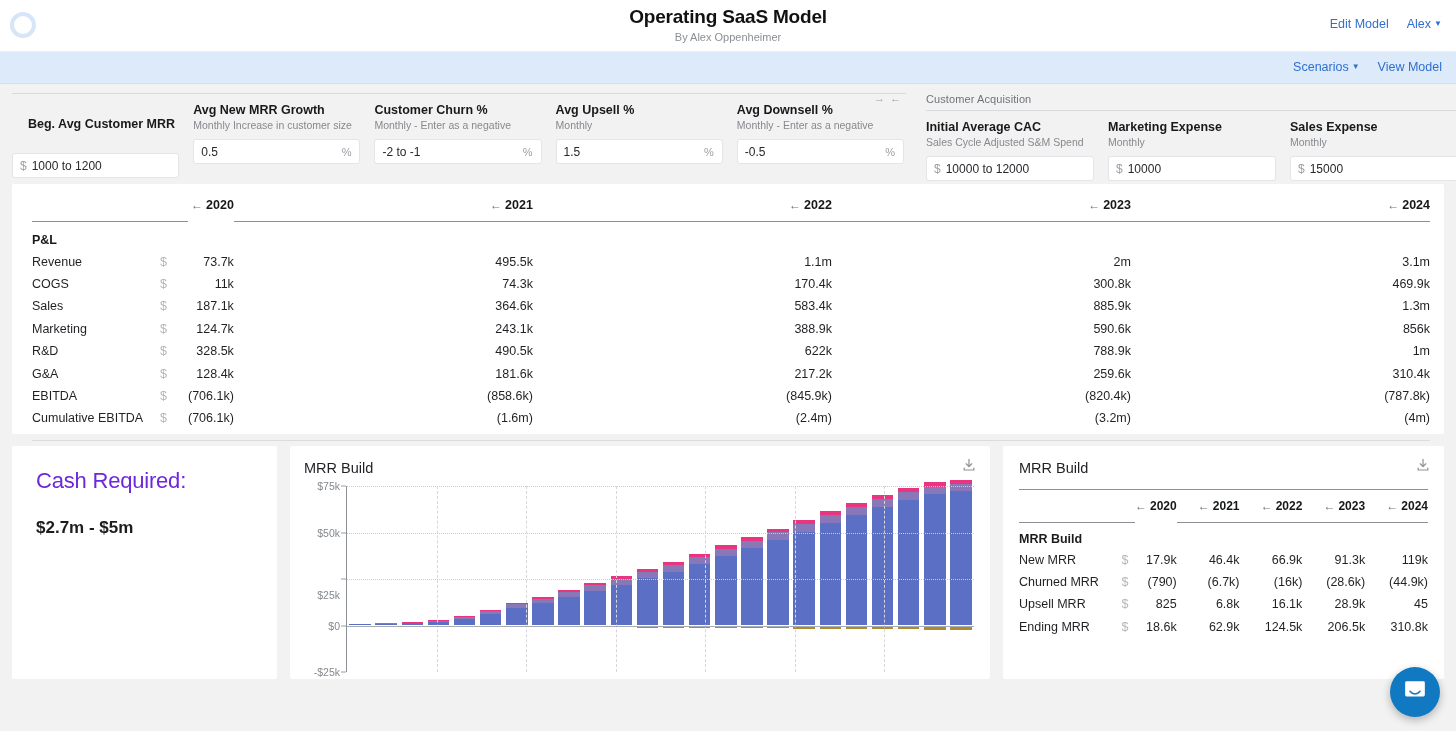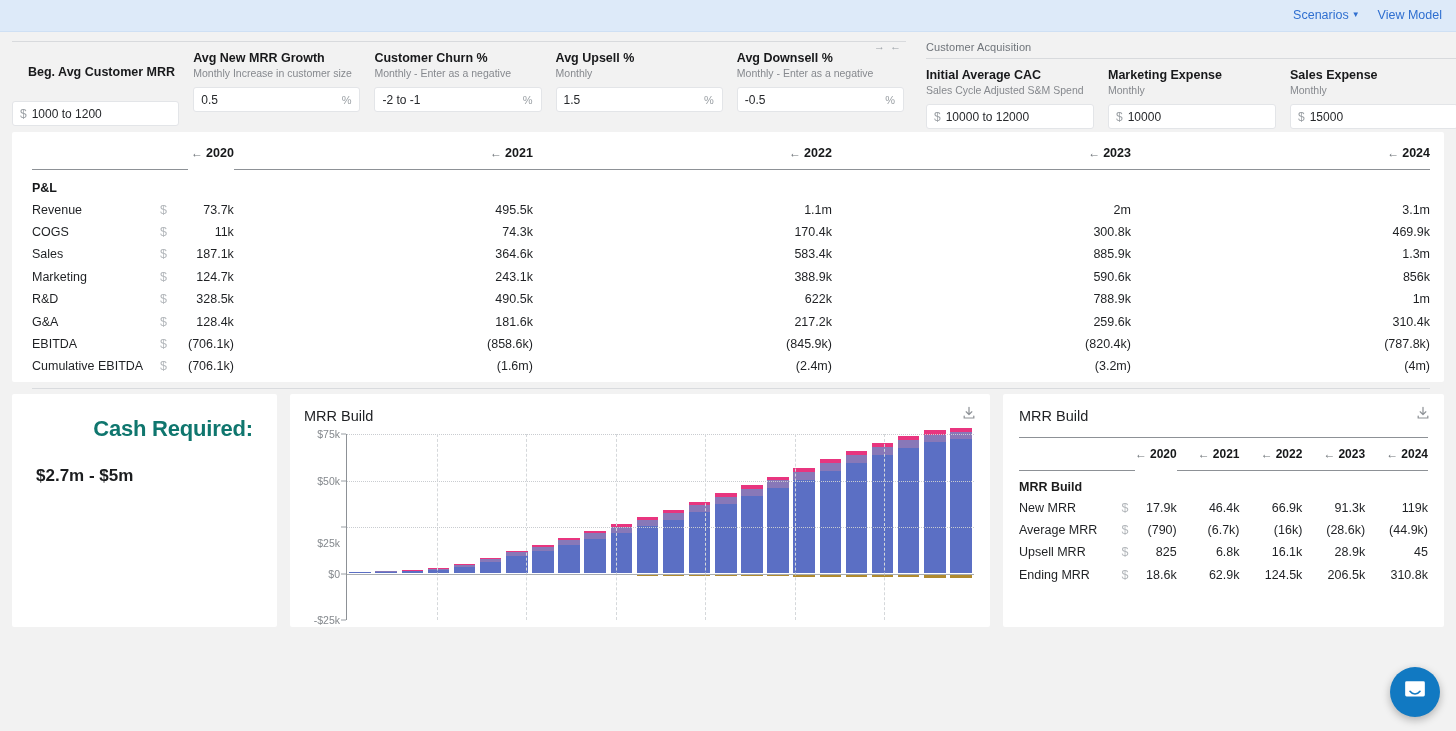--- a/index.html
+++ b/index.html
@@ -127,21 +127,21 @@
 
   
   .bottom {
     display: flex;
     gap: 13px;
     padding: 12px 12px 0 12px;
     height: 245px;
   }
   .card { background: #fff; border-radius: 2px; position: relative; }
   .card-cash { width: 265px; padding: 22px 24px; }
-  .cash-title { font-size: 22px; font-weight: 700; color: #0f766e; letter-spacing: -.2px; text-align: right; }
+  .cash-title { font-size: 22px; font-weight: 400; color: #6d28d9; letter-spacing: -.2px; }
   .cash-value { font-size: 17px; font-weight: 700; color: #1b1d1f; margin-top: 24px; }
 
   .card-chart { width: 700px; padding: 14px 14px 0 14px; }
   .card-table { flex: 1; padding: 14px 16px 0 16px; }
   .card-title { font-size: 14.5px; color: #1f2124; }
   .dl-icon {
     position: absolute; right: 14px; top: 12px;
     width: 14px; height: 14px; cursor: pointer;
   }
 
@@ -182,20 +182,31 @@
     box-shadow: 0 3px 9px rgba(0,0,0,.28);
     display: flex; align-items: center; justify-content: center;
     cursor: pointer; z-index: 40;
   }
 </style>
 </head>
 <body>
 
 <div id="app">
 
+  <div class="header">
+    <div class="logo-ring"></div>
+    <div class="title-block">
+      <div class="app-title">Operating SaaS Model</div>
+      <div class="app-subtitle">By Alex Oppenheimer</div>
+    </div>
+    <div class="header-right">
+      <span class="header-link">Edit Model</span>
+      <span class="header-link"><span>Alex</span><span class="caret">▼</span></span>
+    </div>
+  </div>
 
   <div class="subbar">
     <div class="subbar-right">
       <span class="header-link"><span>Scenarios</span><span class="caret">▼</span></span>
       <span class="header-link">View Model</span>
     </div>
   </div>
 
   <div class="inputs-wrap">
 
@@ -681,21 +692,21 @@
           <tr class="t2-row">
             <td class="t2-lbl">New MRR</td>
             <td class="t2-cur">$</td>
             <td class="t2-val">17.9k</td>
             <td class="t2-val">46.4k</td>
             <td class="t2-val">66.9k</td>
             <td class="t2-val">91.3k</td>
             <td class="t2-val">119k</td>
           </tr>
           <tr class="t2-row">
-            <td class="t2-lbl">Average MRR</td>
+            <td class="t2-lbl">Churned MRR</td>
             <td class="t2-cur">$</td>
             <td class="t2-val">(790)</td>
             <td class="t2-val">(6.7k)</td>
             <td class="t2-val">(16k)</td>
             <td class="t2-val">(28.6k)</td>
             <td class="t2-val">(44.9k)</td>
           </tr>
           <tr class="t2-row">
             <td class="t2-lbl">Upsell MRR</td>
             <td class="t2-cur">$</td>

